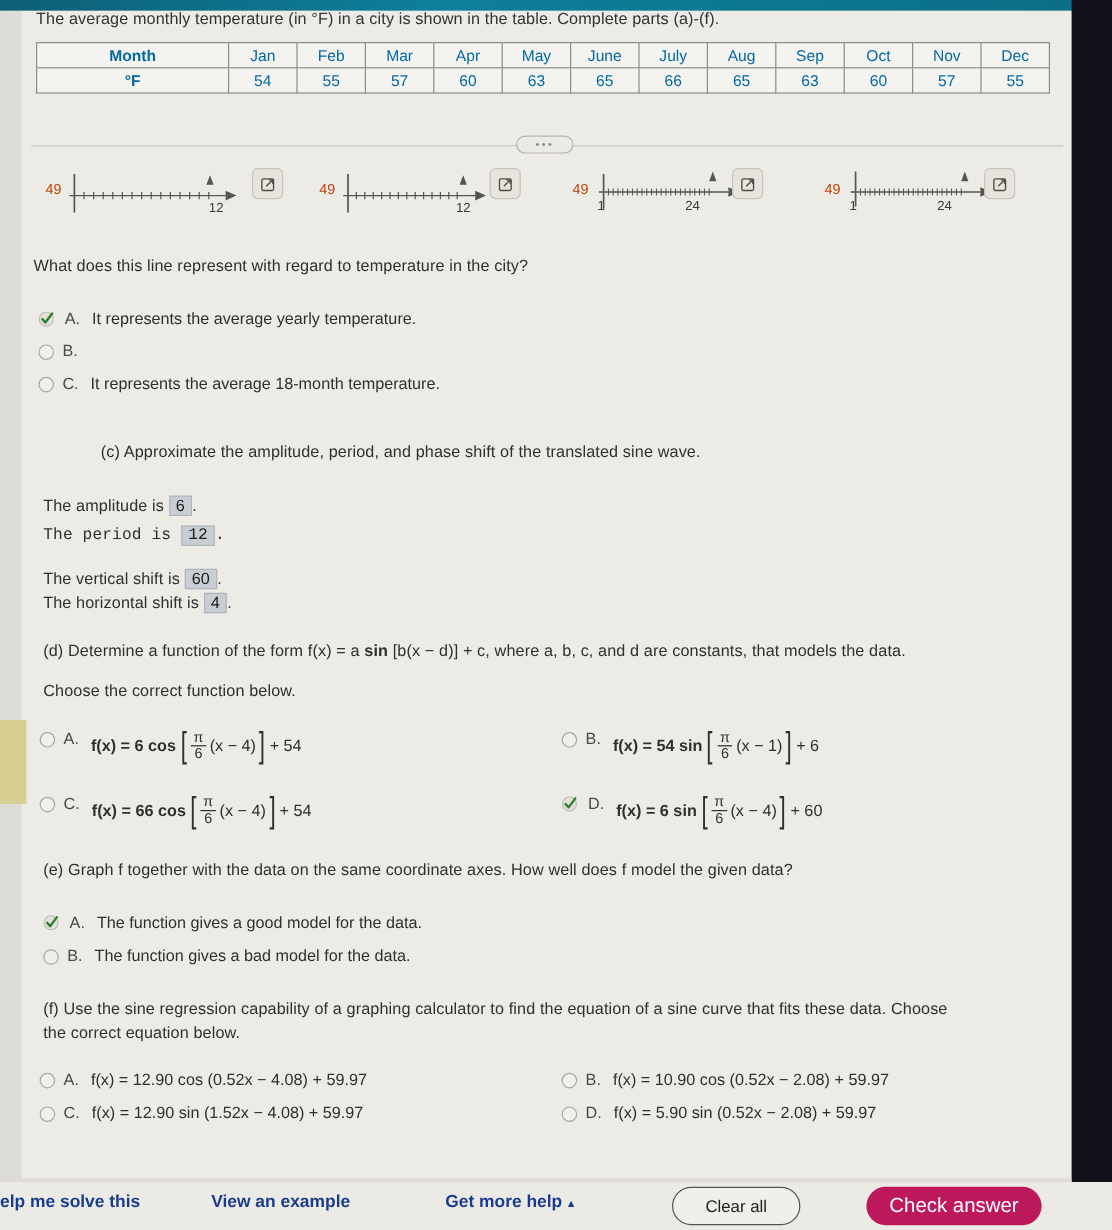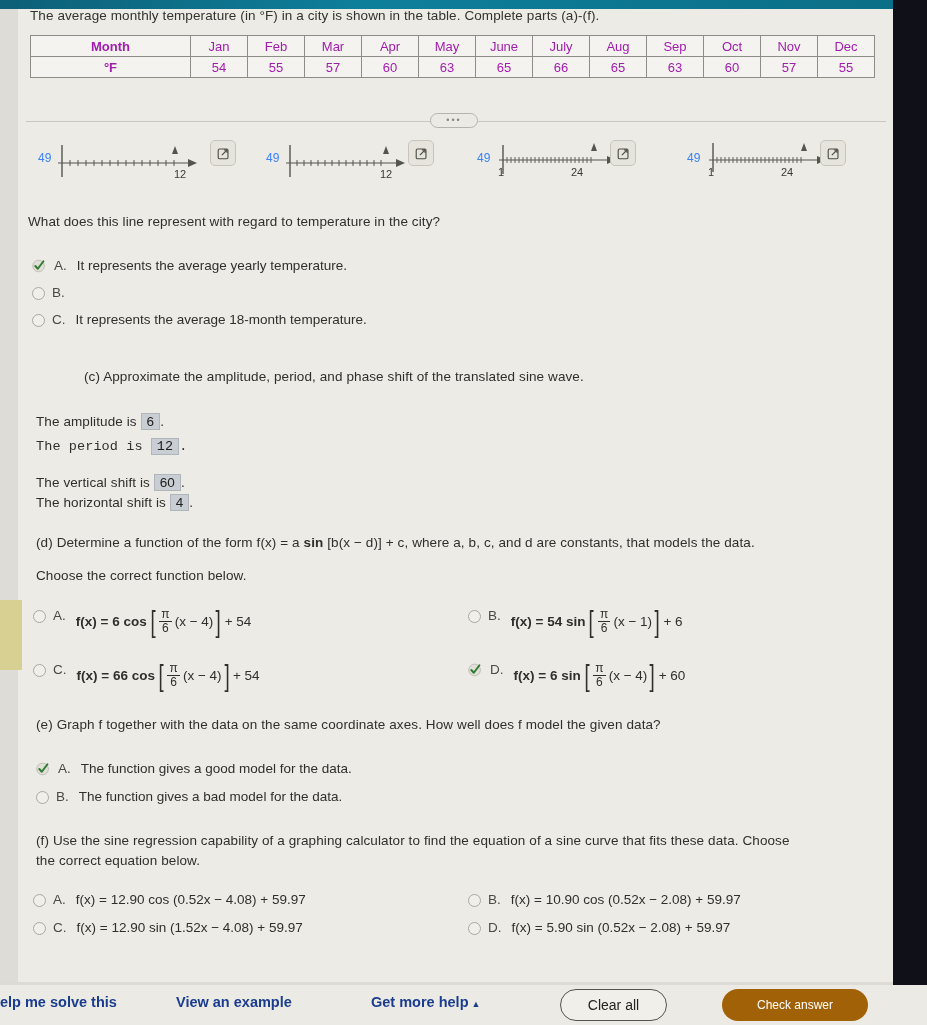--- a/index.html
+++ b/index.html
@@ -43,21 +43,21 @@
   .intro {
     position:absolute; left:30px; top:8px; width:860px;
     font-size:13.5px; color:#33332f; letter-spacing:.1px;
   }
 
   
   table.datatable {
     position:absolute; left:30px; top:35px;
     border-collapse: collapse;
     background:#f4f3ef;
-    font-size:13px; color:#a21caf;
+    font-size:13px; color:#0369a1;
   }
   table.datatable td, table.datatable th {
     border:1px solid #8d8d88;
     text-align:center;
     height:21px;
     font-weight:normal;
     padding:0 2px;
   }
   table.datatable th.hdr { font-weight:bold; }
   table.datatable .monthname { width:160px; }
@@ -73,21 +73,21 @@
     width:48px; height:15px; border:1px solid #b5b3ac; border-radius:8px;
     background:#eceae4;
     display:flex; align-items:center; justify-content:center;
     letter-spacing:2px; font-size:9px; color:#8a8880; line-height:1;
   }
 
   
   .graphrow { position:absolute; left:0; top:138px; width:927px; height:60px; }
   .minigraph { position:absolute; top:0; width:200px; height:60px; }
   .mg-ylabel {
-    position:absolute; left:0; top:14px; font-size:12px; color:#3b82f6;
+    position:absolute; left:0; top:14px; font-size:12px; color:#c2410c;
   }
   .mg-axisbox { position:absolute; left:22px; top:4px; width:150px; height:40px; }
   .mg-xlabel-left {
     position:absolute; font-size:11px; color:#3a3a36;
   }
   .mg-xlabel-right {
     position:absolute; font-size:11px; color:#3a3a36;
   }
   .expand-btn {
     position:absolute; top:2px; width:26px; height:26px;
@@ -155,23 +155,23 @@
     white-space:nowrap;
   }
   .bb-btn-clear {
     position:absolute; left:560px; top:4px; width:107px; height:32px;
     border:1px solid #55534e; border-radius:16px; background:#f1efe9;
     display:flex; align-items:center; justify-content:center;
     font-size:14px; color:#22221f; cursor:pointer;
   }
   .bb-btn-check {
     position:absolute; left:722px; top:4px; width:146px; height:32px;
-    border:none; border-radius:16px; background:#a16207;
+    border:none; border-radius:16px; background:#be185d;
     display:flex; align-items:center; justify-content:center;
-    font-size:12px; color:#ffffff; cursor:pointer; font-weight:500;
+    font-size:17px; color:#ffffff; cursor:pointer; font-weight:500;
   }
   .bottom-shadowline {
     position:absolute; left:0; top:982px; width:893px; height:3px;
     background:#dddbd4;
   }
   .caret-up { font-size:9px; margin-left:3px; color:#1a3c8f; }
   .blur { filter: blur(0.25px); border-radius: 25px; }
 </style>
 </head>
 <body>

